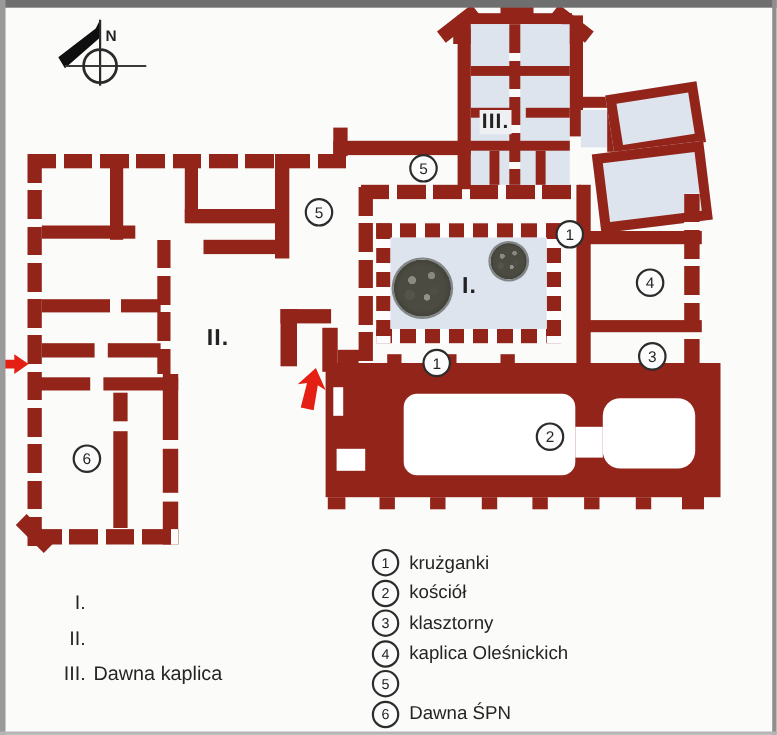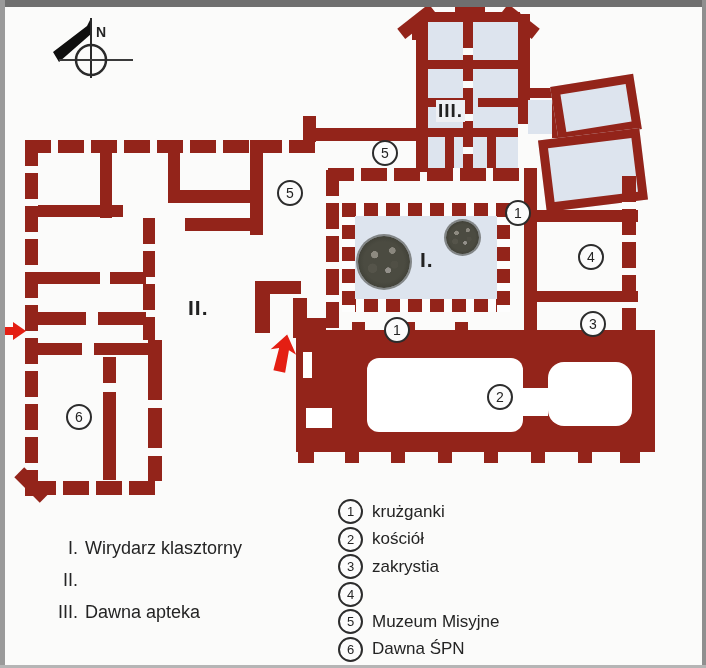--- a/index.html
+++ b/index.html
@@ -192,60 +192,59 @@
 <div class="badge" style="left:277px;top:180px;">
     <span>5</span>
   </div>
 <div class="badge" style="left:66px;top:404px;">
     <span>6</span>
   </div>
 
 <div class="legend-roman">
   <div class="row">
     <span class="num">I.</span>
-    <span>Wirydarz klasztorny</span>
   </div>
   <div class="row">
     <span class="num">II.</span>
   </div>
   <div class="row">
     <span class="num">III.</span>
-    <span>Dawna apteka</span>
+    <span>Dawna kaplica</span>
   </div>
 </div>
 
 <div class="legend-num">
   <div class="row">
     <span class="lbadge">
         <span>1</span>
       </span>
     <span>krużganki</span>
   </div>
   <div class="row">
     <span class="lbadge">
         <span>2</span>
       </span>
     <span>kościół</span>
   </div>
   <div class="row">
     <span class="lbadge">
         <span>3</span>
       </span>
-    <span>zakrystia</span>
+    <span>klasztorny</span>
   </div>
   <div class="row">
     <span class="lbadge">
         <span>4</span>
       </span>
+    <span>kaplica Oleśnickich</span>
   </div>
   <div class="row">
     <span class="lbadge">
         <span>5</span>
       </span>
-    <span>Muzeum Misyjne</span>
   </div>
   <div class="row">
     <span class="lbadge">
         <span>6</span>
       </span>
     <span>Dawna ŚPN</span>
   </div>
 </div>
 
 </body></html>

